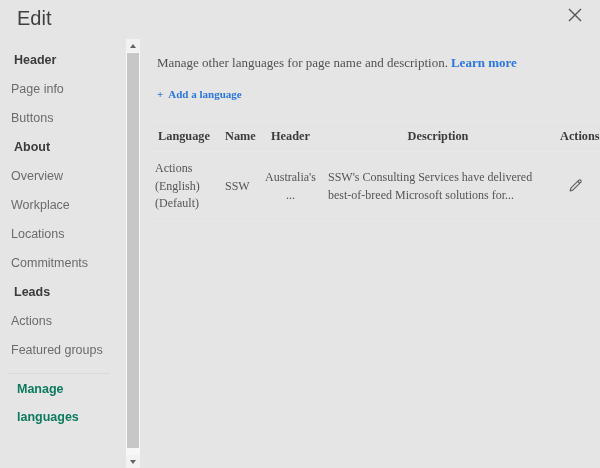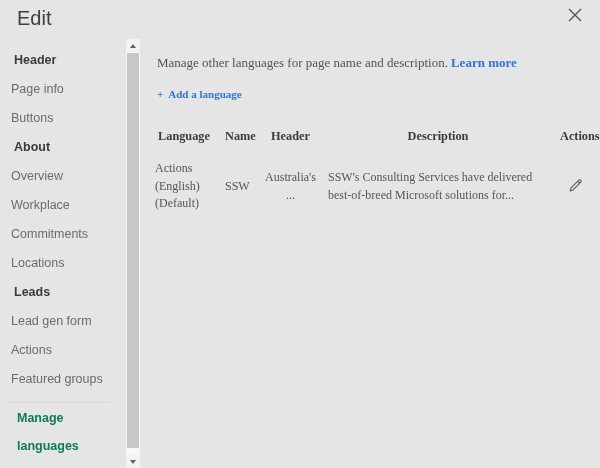--- a/index.html
+++ b/index.html
@@ -70,25 +70,24 @@
   <div class="header-divider"></div>
 
   <nav class="sidebar">
     <div class="nav-section-label">Header</div>
     <div class="nav-item">Page info</div>
     <div class="nav-item">Buttons</div>
 
     <div class="nav-section-label">About</div>
     <div class="nav-item">Overview</div>
     <div class="nav-item">Workplace</div>
+    <div class="nav-item">Locations</div>
     <div class="nav-item">Commitments</div>
-    <div class="nav-item">Locations</div>
 
     <div class="nav-section-label">Leads</div>
-    <div class="nav-item">Lead gen form</div>
 
     <div class="nav-item">Actions</div>
     <div class="nav-item">Featured groups</div>
 
     <div class="sidebar-divider"></div>
     <div class="manage-lang">Manage languages</div>
   </nav>
 
   <div class="scrollbar">
     <button class="scroll-btn up">

